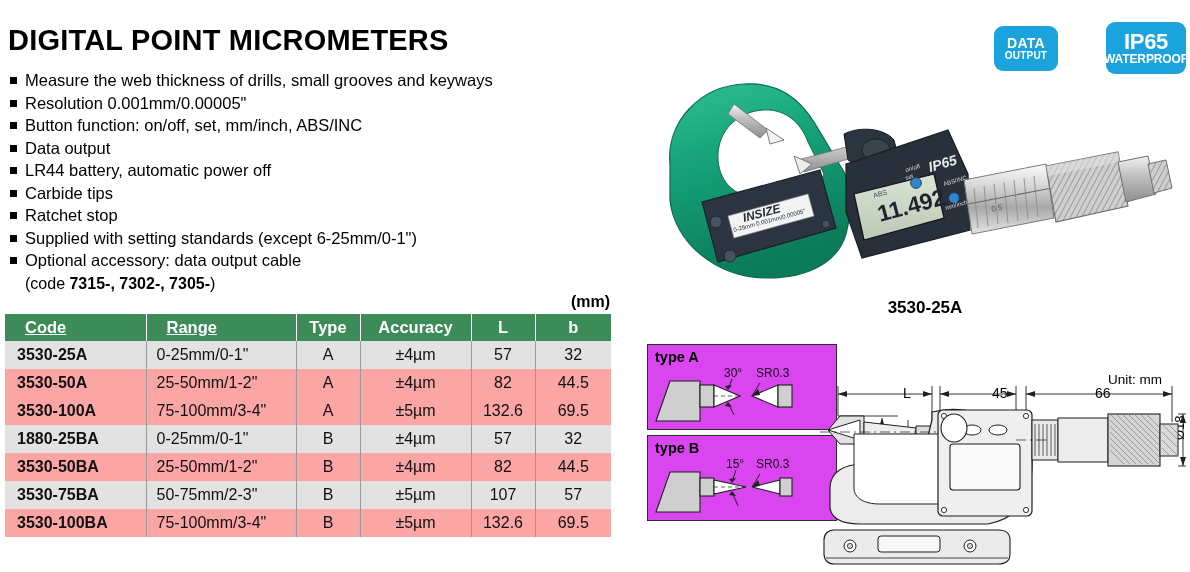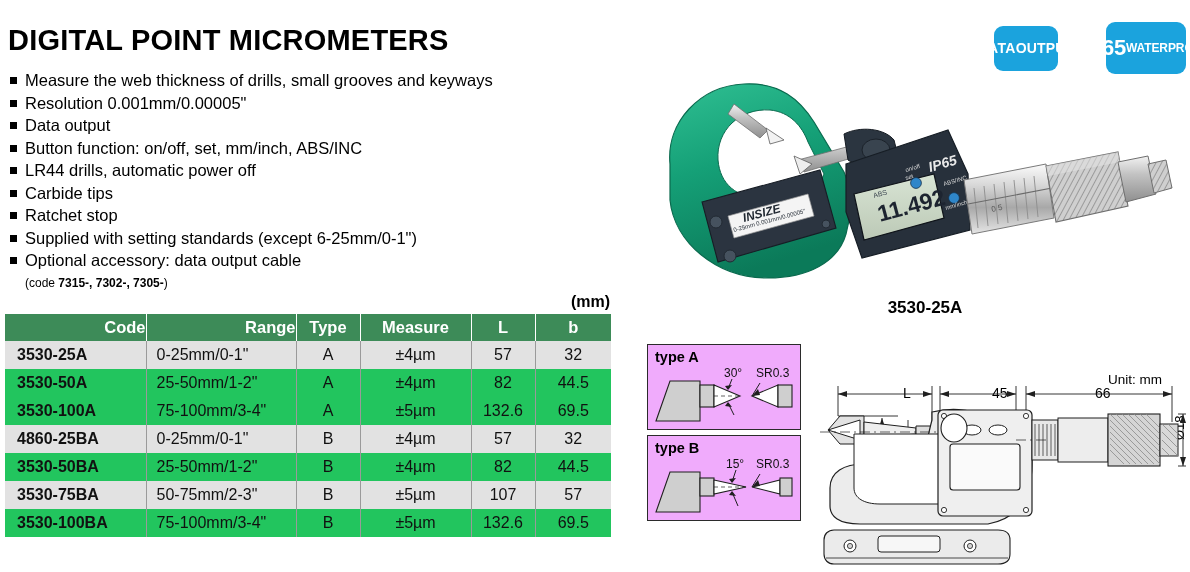--- a/index.html
+++ b/index.html
@@ -25,21 +25,21 @@
   .feat{
     display:flex;align-items:flex-start;
     font-size:16.5px;line-height:21.5px;margin-bottom:1px;
   }
   .feat .bsq{
     width:7px;height:7px;background:#000;
     margin-top:7px;margin-right:8px;flex:0 0 auto;
   }
   .feat .ftxt{white-space:pre;}
   .feat-sub{
-    font-size:12px;line-height:21.5px;padding-left:15px;
+    font-size:16px;line-height:21.5px;padding-left:15px;
   }
   .feat-sub b{font-weight:bold;}
 
   
   .mm-unit{
     position:absolute;left:0;top:293px;width:610px;
     text-align:right;font-size:16px;font-weight:bold;
   }
 
   
@@ -55,62 +55,62 @@
   .tbl col.c-l{width:64px;}
   .tbl col.c-b{width:76px;}
 
   .tbl thead th{
     background:#3d8b58;color:#fff;font-weight:bold;
     font-size:16.5px;height:27px;
     border-right:1px solid #ffffff;
     padding:0 0 0 0;
   }
   .tbl thead th:last-child{border-right:none;}
-  .tbl thead th.lft{text-align:right;padding-left:20px;}
+  .tbl thead th.lft{text-align:left;padding-left:20px;text-decoration:underline;}
   .tbl thead th.ctr{text-align:center;margin-left:36px;}
 
   .tbl tbody td{
     font-size:16px;height:26px;
     border-right:1px solid #9a9a9a;
     color:#111;
   }
   .tbl tbody td:last-child{border-right:none;}
   .tbl tbody td.code{
     font-weight:bold;text-align:left;padding-left:12px;
   }
   .tbl tbody td.range{text-align:left;padding-left:10px;}
   .tbl tbody td.ctr{text-align:center;}
   .tbl tbody tr.odd td{background:#e2e2e2;}
-  .tbl tbody tr.even td{background:#22c55e;}
+  .tbl tbody tr.even td{background:#fca5a5;}
 
   
   .badge{
     position:absolute;border-radius:9px;background:#1ba3dd;
     color:#fff;font-weight:bold;text-align:center;
-    display:flex;flex-direction:row;justify-content:center;
+    display:flex;flex-direction:column;justify-content:center;
     align-items:center;line-height:1.02;
   }
   #badge-data{left:994px;top:26px;width:64px;height:45px;}
   #badge-data .l1{font-size:14px;letter-spacing:.3px;}
-  #badge-data .l2{font-size:14px;letter-spacing:.2px;}
+  #badge-data .l2{font-size:10px;letter-spacing:.2px;}
   #badge-ip{left:1106px;top:22px;width:80px;height:52px;}
   #badge-ip .l1{font-size:22px;letter-spacing:-.3px;}
   #badge-ip .l2{font-size:12px;letter-spacing:-.1px;}
 
   
   .photo{position:absolute;left:648px;top:52px;width:540px;height:240px;}
   .photo svg{display:block;}
   .caption{
     position:absolute;left:800px;top:298px;width:250px;
     text-align:center;font-size:17px;font-weight:bold;
   }
 
   
   .typebox{
-    position:absolute;border:1px solid #2b2b2b;background:#f0abfc;
+    position:absolute;border:1px solid #2b2b2b;background:#d946ef;padding-left:36px;
   }
   #type-a-box{left:647px;top:344px;width:152px;height:84px;}
   #type-b-box{left:647px;top:435px;width:152px;height:84px;}
   .typelabel{
     position:absolute;left:7px;top:4px;
     font-size:14.5px;font-weight:bold;
   }
   .typebox svg{position:absolute;left:0;top:0;}
 
   
@@ -143,29 +143,29 @@
     <div class="feat">
       <span class="bsq"></span>
       <span class="ftxt">Measure the web thickness of drills, small grooves and keyways</span>
     </div>
     <div class="feat">
       <span class="bsq"></span>
       <span class="ftxt">Resolution 0.001mm/0.00005"</span>
     </div>
     <div class="feat">
       <span class="bsq"></span>
+      <span class="ftxt">Button function: on/off, set, mm/inch, ABS/INC</span>
+    </div>
+    <div class="feat">
+      <span class="bsq"></span>
       <span class="ftxt">Data output</span>
     </div>
     <div class="feat">
       <span class="bsq"></span>
-      <span class="ftxt">Button function: on/off, set, mm/inch, ABS/INC</span>
-    </div>
-    <div class="feat">
-      <span class="bsq"></span>
-      <span class="ftxt">LR44 drills, automatic power off</span>
+      <span class="ftxt">LR44 battery, automatic power off</span>
     </div>
     <div class="feat">
       <span class="bsq"></span>
       <span class="ftxt">Carbide tips</span>
     </div>
     <div class="feat">
       <span class="bsq"></span>
       <span class="ftxt">Ratchet stop</span>
     </div>
     <div class="feat">
@@ -188,21 +188,21 @@
         <col class="c-type">
       <col class="c-acc">
         <col class="c-l">
         <col class="c-b">
     </colgroup>
     <thead>
       <tr>
         <th class="lft">Code</th>
         <th class="lft">Range</th>
         <th class="ctr">Type</th>
-        <th class="ctr">Measure</th>
+        <th class="ctr">Accuracy</th>
         <th class="ctr">L</th>
         <th class="ctr">b</th>
       </tr>
     </thead>
     <tbody>
       <tr class="odd">
         <td class="code">3530-25A</td>
         <td class="range">0-25mm/0-1"</td>
         <td class="ctr">A</td>
         <td class="ctr">±4µm</td>
@@ -219,21 +219,21 @@
       </tr>
       <tr class="even">
         <td class="code">3530-100A</td>
         <td class="range">75-100mm/3-4"</td>
         <td class="ctr">A</td>
         <td class="ctr">±5µm</td>
         <td class="ctr">132.6</td>
         <td class="ctr">69.5</td>
       </tr>
       <tr class="odd">
-        <td class="code">4860-25BA</td>
+        <td class="code">1880-25BA</td>
         <td class="range">0-25mm/0-1"</td>
         <td class="ctr">B</td>
         <td class="ctr">±4µm</td>
         <td class="ctr">57</td>
         <td class="ctr">32</td>
       </tr>
       <tr class="even">
         <td class="code">3530-50BA</td>
         <td class="range">25-50mm/1-2"</td>
         <td class="ctr">B</td>

